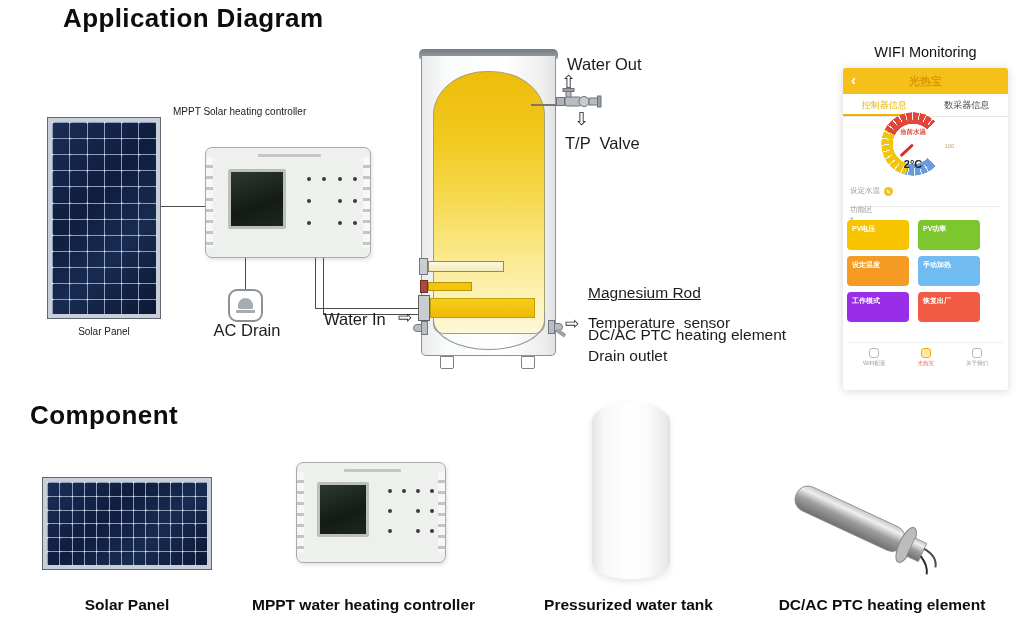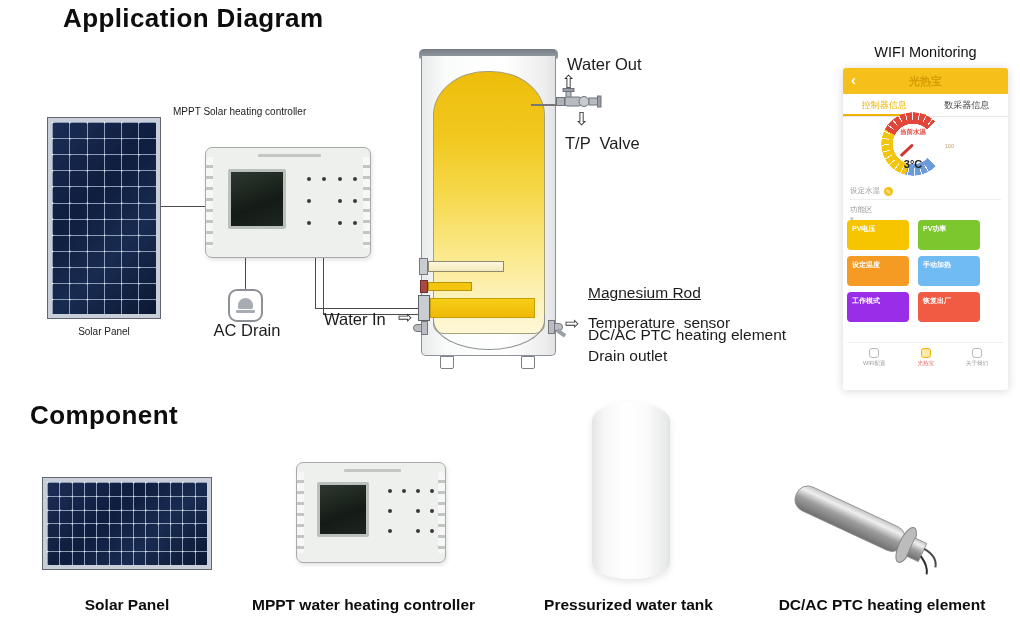--- a/index.html
+++ b/index.html
@@ -130,21 +130,21 @@
   .g-ticks { position:absolute; inset:0; border-radius:50%;
     background:repeating-conic-gradient(from 139deg,transparent 0deg 11deg,rgba(255,255,255,.9) 11deg 13deg);
     -webkit-mask:radial-gradient(circle,transparent 0 24px,#000 24.5px 31.5px,transparent 32px);
     mask:radial-gradient(circle,transparent 0 24px,#000 24.5px 31.5px,transparent 32px); }
   .g-needle { position:absolute; left:32px; top:31px; width:17px; height:3px; background:#d0342c;
               border-radius:2px; transform-origin:0 50%; transform:rotate(137deg); }
   .g-label { position:absolute; width:100%; top:16px; text-align:center; font-size:6.5px; color:#e0483c; font-weight:700; }
   .g-value { position:absolute; width:100%; top:46px; text-align:center; font-size:11px; color:#222; font-weight:700; }
   .g-max { position:absolute; right:-9px; top:31px; font-size:5.5px; color:#c0a070; }
   .set-row { position:absolute; left:7px; top:118px; width:151px; display:flex; align-items:center; gap:4px;
-             border-bottom:1px solid #eee; padding-bottom:3px; }
+             border-bottom:1px solid #eee; padding-bottom:10px; }
   .set-lbl { font-size:7.5px; color:#9a9a9a; }
   .edit-dot { width:9px; height:9px; border-radius:50%; background:#f5c019; color:#fff; font-size:6px;
               display:flex; align-items:center; justify-content:center; }
   .mode-row { position:absolute; left:7px; top:137px; width:151px; display:flex; justify-content:space-between;
               font-size:7.5px; color:#9a9a9a;flex-direction:column; }
   .mode-chev { color:#bbb; font-size:7px; }
   #tiles { position:absolute; left:4px; top:152px; display:grid; grid-template-columns:62px 62px; gap:6px 9px; }
   .tile { height:30px; border-radius:4px; color:#fff; font-size:7px; font-weight:700; padding:4px 0 0 5px; }
   .bbar { position:absolute; left:4px; right:4px; top:274px; display:flex; justify-content:space-around;
           border-top:1px solid #f0f0f0; padding-top:5px; }
@@ -264,21 +264,21 @@
     </div>
     <div class="ph-tabs">
       <div class="ph-tab active">控制器信息</div>
       <div class="ph-tab">数采器信息</div>
     </div>
     <div id="gauge">
       <div class="g-ring"></div>
       <div class="g-ticks"></div>
       <div class="g-needle"></div>
       <div class="g-label">当前水温</div>
-      <div class="g-value">3°C</div>
+      <div class="g-value">2°C</div>
       <div class="g-max">100</div>
     </div>
     <div class="set-row">
       <span class="set-lbl">设定水温</span>
       <span class="edit-dot">✎</span>
     </div>
     <div class="mode-row">
       <span>功能区</span>
       <span class="mode-chev">▾</span>
     </div>

